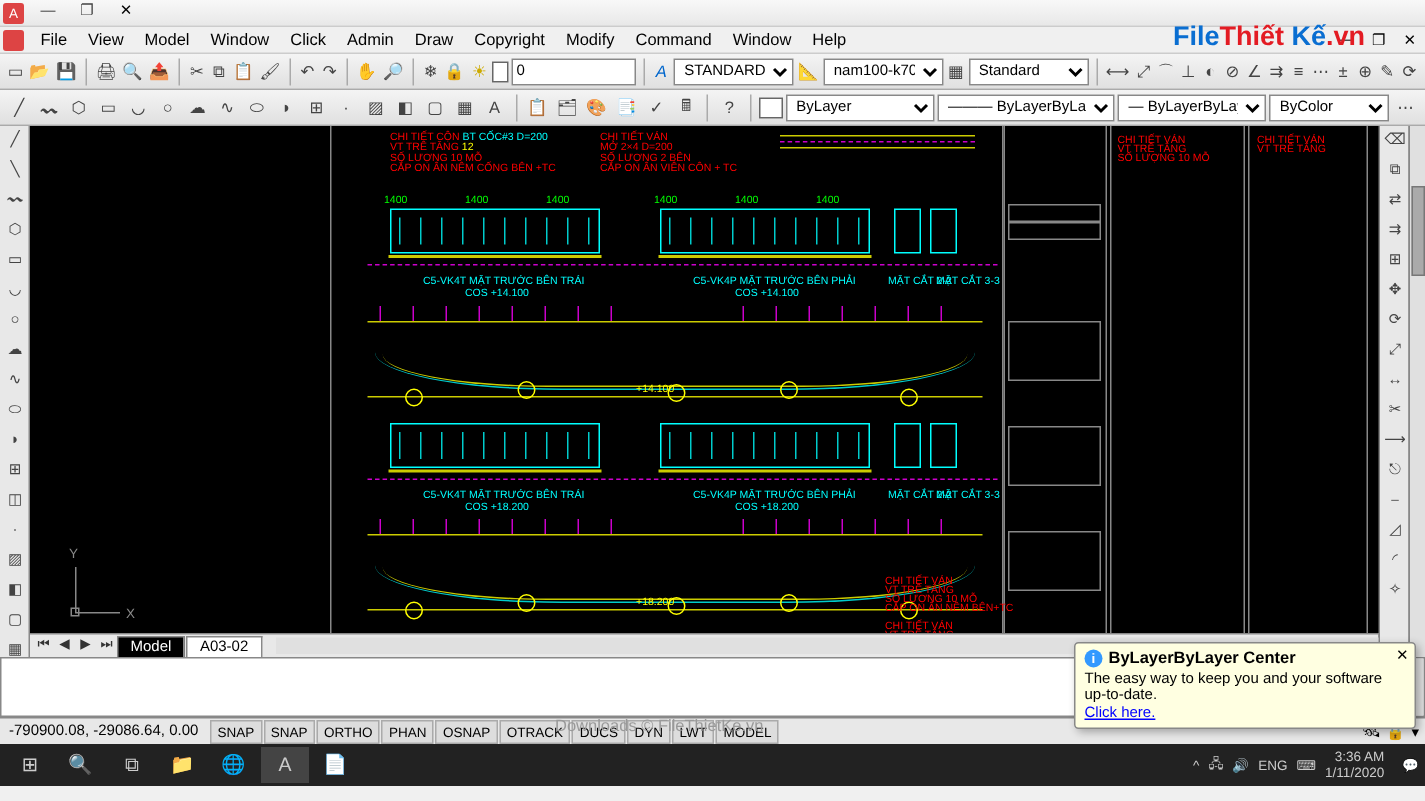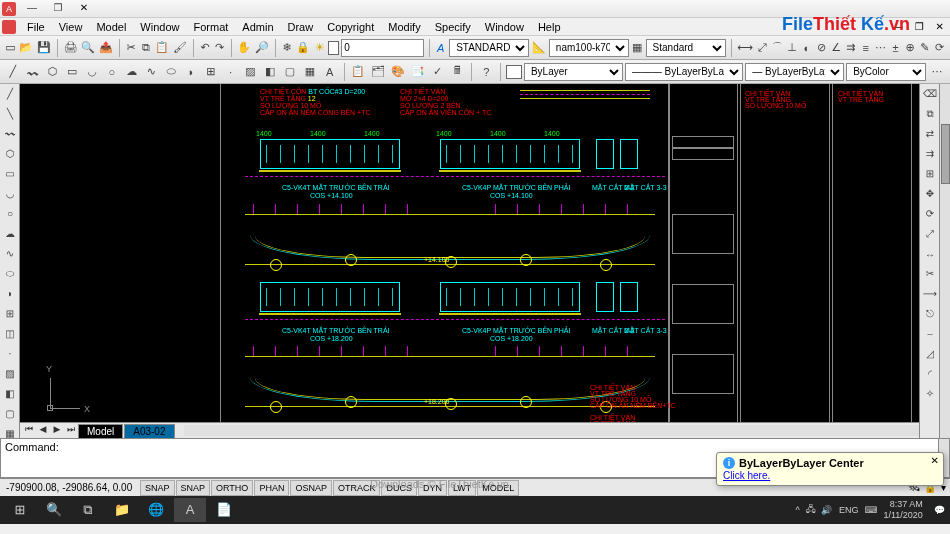--- a/index.html
+++ b/index.html
@@ -53,21 +53,21 @@
 
 
 .ucs { position:absolute; left:20px; bottom:30px; }
 .ucs-y { position:absolute; width:1px; height:30px; background:#888; left:10px; top:-30px; }
 .ucs-x { position:absolute; height:1px; width:30px; background:#888; left:10px; top:0; }
 .ucs-lbl { position:absolute; color:#888; font-size:9px; }
 
 
 .layouttabs { height:16px; background:#e8e8e8; display:flex; align-items:center; border-top:1px solid #888; padding-left:2px; }
 .layouttabs .nav { width:14px; height:14px; text-align:center; font-size:9px; color:#333; cursor:pointer; }
-.layouttabs .tab { padding:1px 8px; font-size:10px; background:#0369a1; border:1px solid #888; border-bottom:none; margin-right:1px; cursor:pointer; }
+.layouttabs .tab { padding:1px 8px; font-size:10px; background:#ffffff; border:1px solid #888; border-bottom:none; margin-right:1px; cursor:pointer; }
 .layouttabs .tab.active { background:#000; color:#fff; }
 .layouttabs .hs { flex:1; height:11px; background:#e0e0e0; margin-left:8px; position:relative; }
 
 
 .cmdarea { height:40px; background:#fff; border:1px solid #888; font-family:Consolas,monospace; font-size:11px; padding:2px 4px; color:#000; position:relative; }
 .cmdarea .line { white-space:pre; }
 .cmdarea .scroll { position:absolute; right:0; top:0; width:11px; height:100%; background:#e0e0e0; border-left:1px solid #888; }
 
 
 .statusbar { height:18px; background:#e8e8e8; display:flex; align-items:center; font-size:10px; border-top:1px solid #888; }
@@ -106,26 +106,26 @@
     <span class="close">✕</span>
   </div>
 </div>
 
 <div class="menubar">
   <div class="doc-icon"></div>
   <span>File</span>
   <span>View</span>
   <span>Model</span>
   <span>Window</span>
-  <span>Format</span>
+  <span>Click</span>
   <span>Admin</span>
   <span>Draw</span>
   <span>Copyright</span>
   <span>Modify</span>
-  <span>Specify</span>
+  <span>Command</span>
   <span>Window</span>
   <span>Help</span>
   <div class="docbtns">
     <span>—</span>
     <span>❐</span>
     <span>✕</span>
   </div>
 </div>
 
 <div class="toolbar">
@@ -462,21 +462,20 @@
     <div class="nav">▶</div>
     <div class="nav">⏭</div>
     <div class="tab active">Model</div>
     <div class="tab">A03-02</div>
     <div class="hs"></div>
   </div>
 </div>
 
 <div class="cmdarea">
   <div class="line"></div>
-  <div class="line">Command:</div>
   <div class="scroll"></div>
 </div>
 
 <div class="statusbar">
   <div class="coords">-790900.08, -29086.64, 0.00</div>
   <div class="toggle">SNAP</div>
   <div class="toggle">SNAP</div>
   <div class="toggle">ORTHO</div>
   <div class="toggle">PHAN</div>
   <div class="toggle">OSNAP</div>
@@ -500,32 +499,33 @@
   <div class="tbtn">🌐</div>
   <div class="tbtn" style="background:#444">A</div>
   <div class="tbtn">📄</div>
   <div class="tray">
     <span>^</span>
     <span>🖧</span>
     <span>🔊</span>
     <span>ENG</span>
     <span>⌨</span>
     <div class="clock">
-      <div>8:37 AM</div>
+      <div>3:36 AM</div>
       <div>1/11/2020</div>
     </div>
     <span>💬</span>
   </div>
 </div>
 
 <div class="watermark">
   <span class="a">File</span><span class="b">Thiết</span> <span class="c">Kế</span><span class="b">.vn</span>
 </div>
 <div class="copyright">Downloads © FileThietKe.vn</div>
 
 <div class="balloon">
   <div class="bclose">✕</div>
   <div class="btitle">
       <span class="bt-icon">i</span>
       <span>ByLayerByLayer Center</span>
     </div>
+  <div class="btext">The easy way to keep you and your software up-to-date.</div>
   <a>Click here.</a>
 </div>
 
 </body></html>

